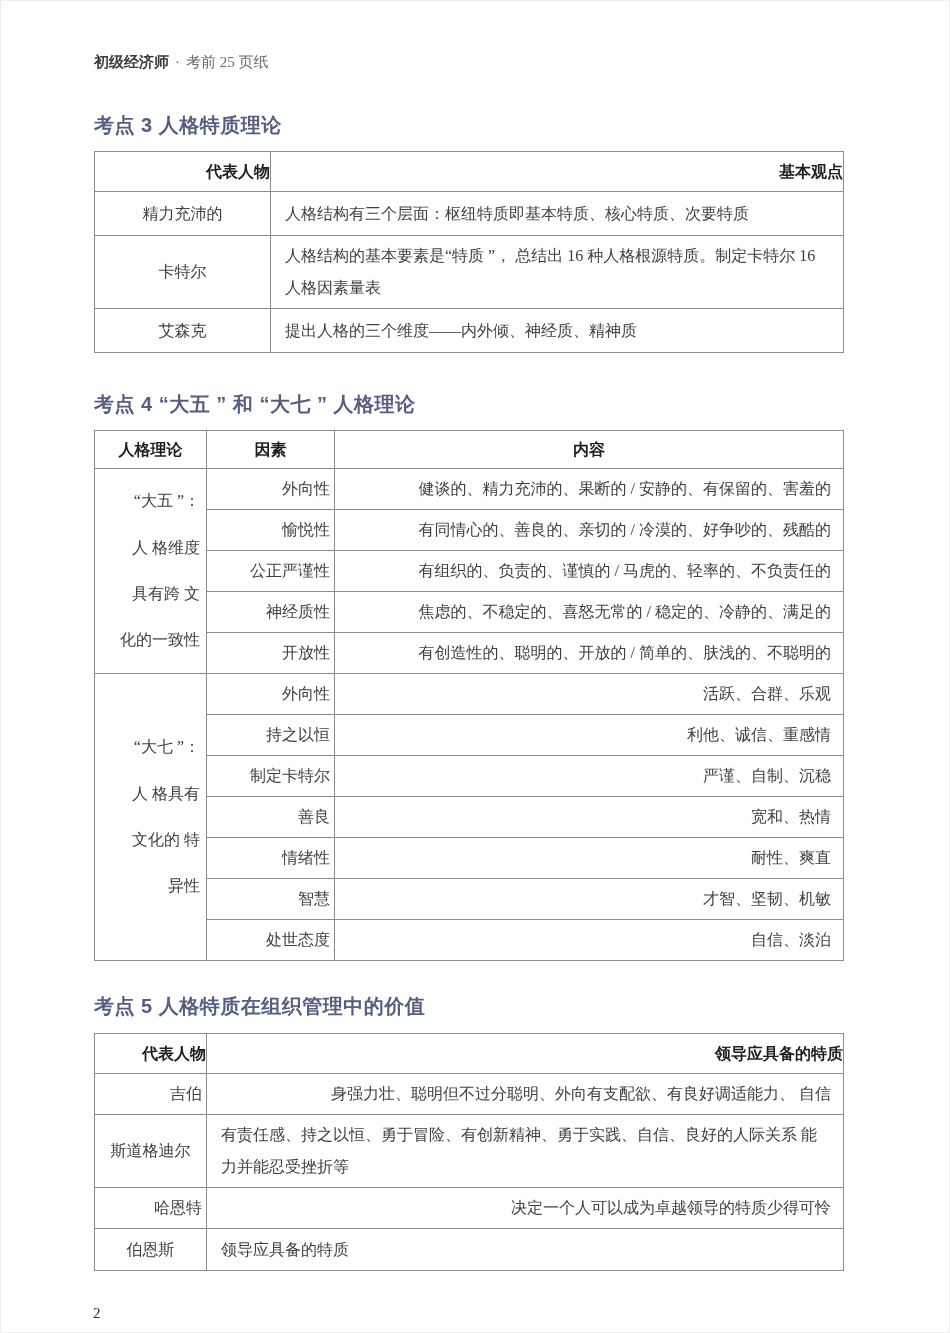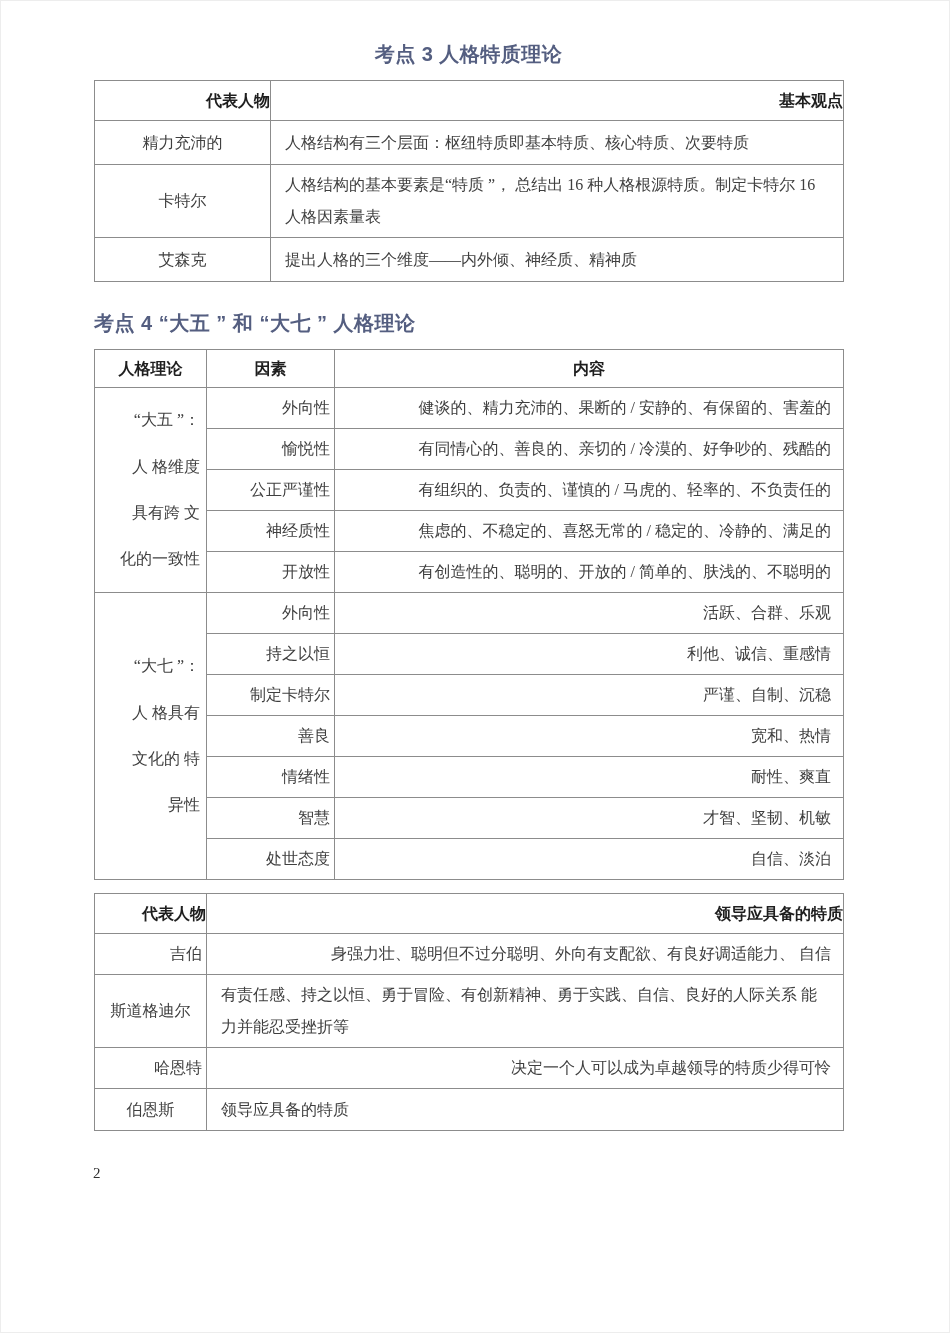--- a/index.html
+++ b/index.html
@@ -21,22 +21,22 @@
     font-weight: bold; color: #3c3c3c;
   }
   .doc-header .sep { margin: 0 6px; color: #6a6a6a; }
 
   
   h2.sec-heading {
     font-family: "Liberation Sans", "DejaVu Sans", sans-serif;
     font-size: 20px; font-weight: bold;
     color: #545e80; letter-spacing: 0.5px;
   }
-  .h-s3 { margin-top: 40px; text-align: center; }
-  .h-s4 { margin-top: 28px; }
+  .h-s3 { margin-top: 40px; }
+  .h-s4 { margin-top: 38px; }
   .h-s5 { margin-top: 32px; }
 
   
   table {
     width: 749px; border-collapse: collapse; table-layout: fixed;
     margin-top: 12px;
   }
   .t3 { margin-top: 13px; }
   th, td {
     border: 1px solid #8c8c8c;
@@ -67,20 +67,23 @@
     margin-top: 34px; margin-left: 92px;
     font-size: 15px; color: #2e2e2e;
   }
 </style>
 </head>
 <body>
 
 <div class="page">
   <div class="content">
 
+    <div class="doc-header">
+      <span class="brand">初级经济师</span><span class="sep">·</span><span class="subtitle">考前 25 页纸</span>
+    </div>
 
     <h2 class="sec-heading h-s3">考点 3 人格特质理论</h2>
     <table class="t1">
       <colgroup>
           <col style="width:176px">
           <col style="width:573px">
         </colgroup>
       <tbody>
           <tr class="h40">
         <th>代表人物</th>
@@ -166,20 +169,21 @@
         <td class="c">智慧</td>
         <td class="l">才智、坚韧、机敏</td>
       </tr>
       <tr class="h40">
         <td class="c">处世态度</td>
         <td class="l">自信、淡泊</td>
       </tr>
     </tbody>
       </table>
 
+    <h2 class="sec-heading h-s5">考点 5 人格特质在组织管理中的价值</h2>
     <table class="t3">
       <colgroup>
           <col style="width:112px">
           <col style="width:637px">
         </colgroup>
       <tbody>
           <tr class="h40">
         <th>代表人物</th>
         <th>领导应具备的特质</th>
       </tr>

